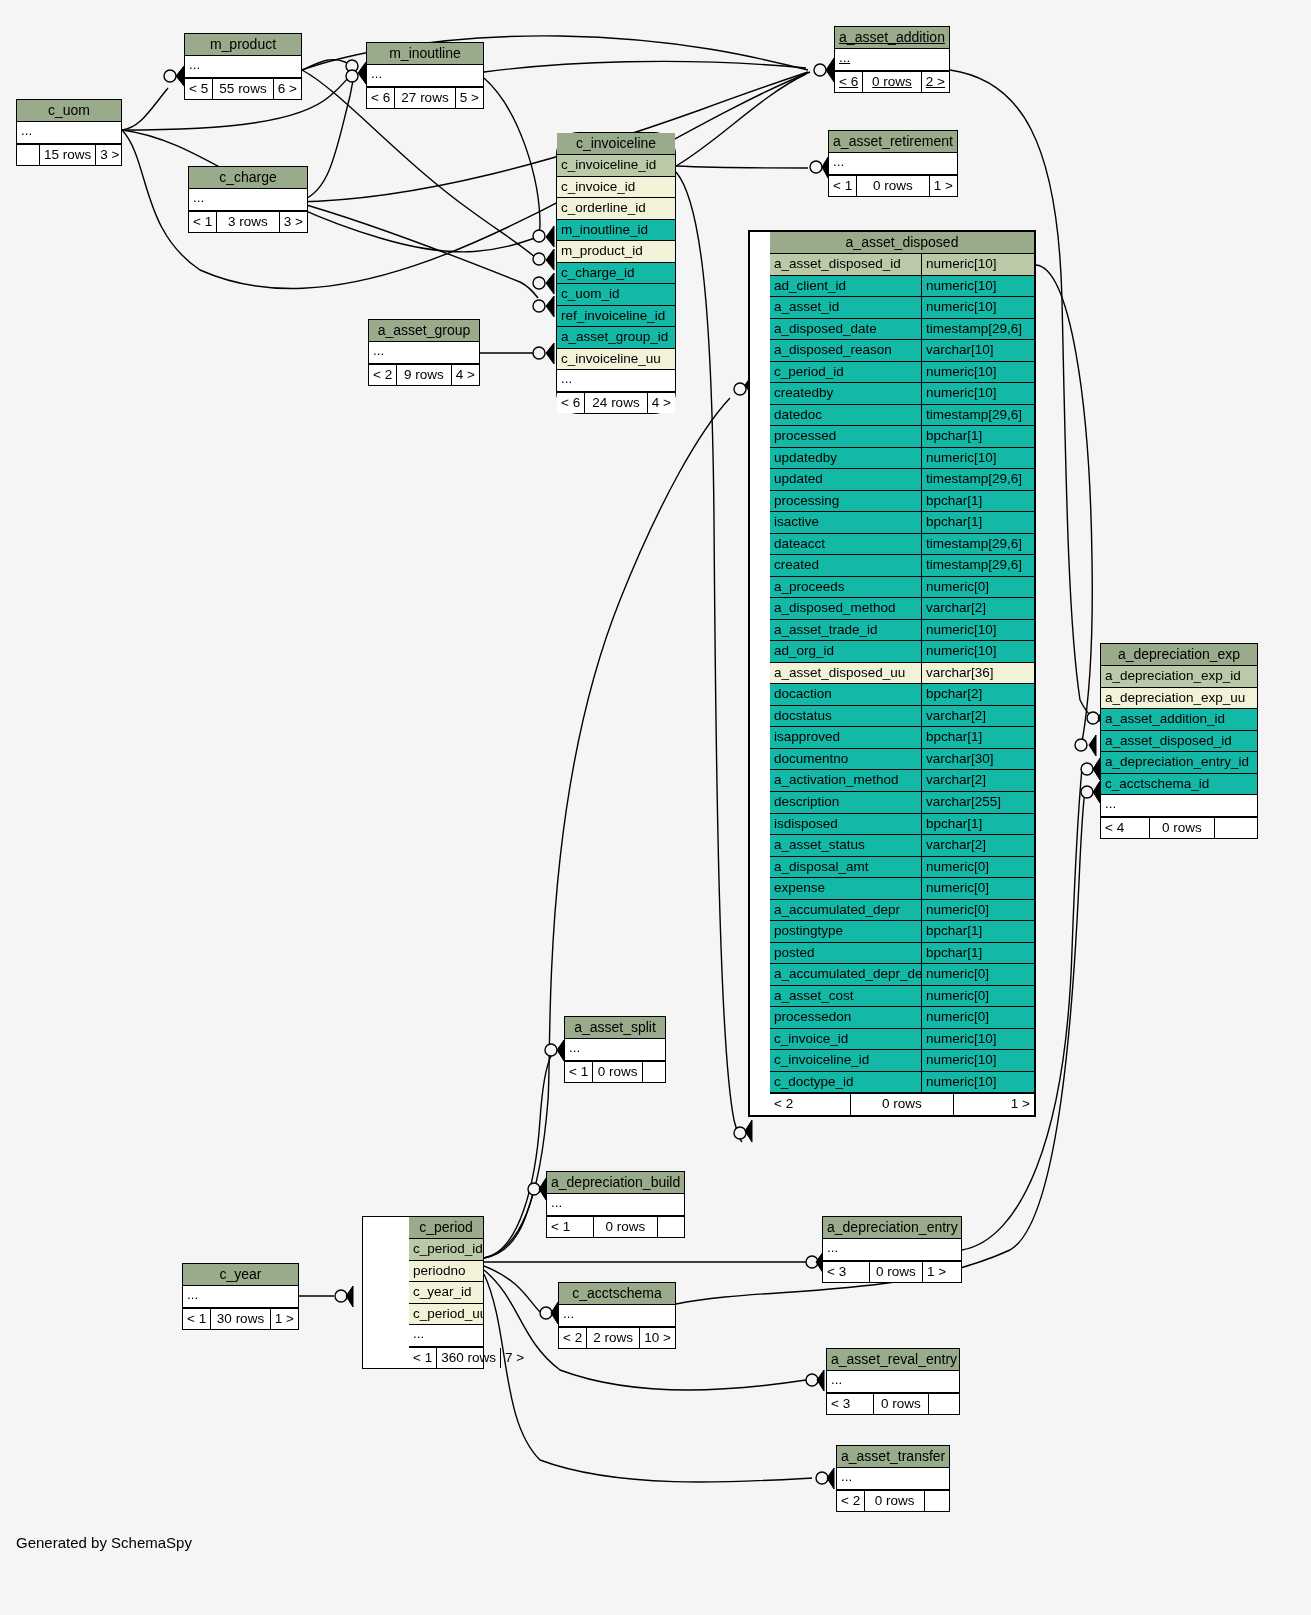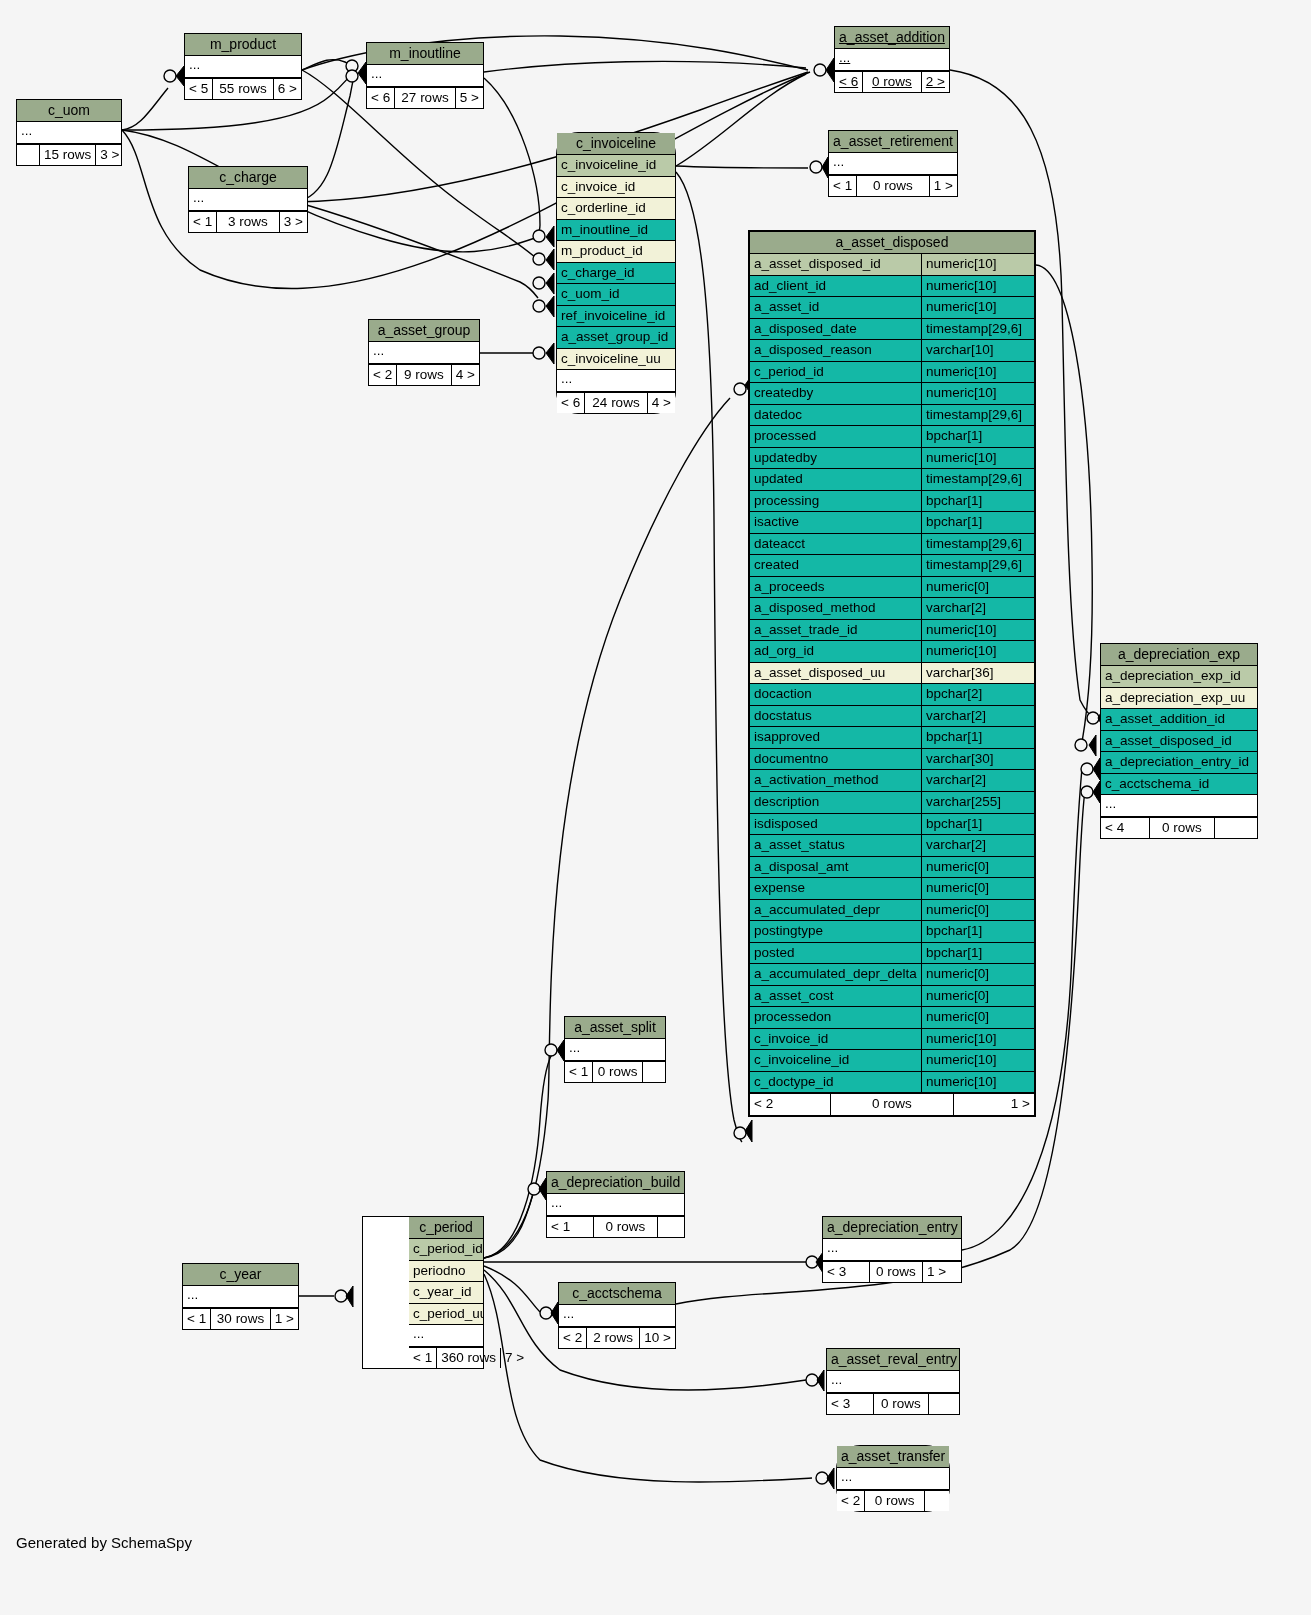--- a/index.html
+++ b/index.html
@@ -47,20 +47,21 @@
     position: absolute;
     border: 1px solid #000;
     background: #ffffff;
     box-sizing: border-box;
     font-size: 13.5px;
     color: #000;
     z-index: 5;
   }
   .tbl.thick {
     border: 2px solid #000;
+    padding-left: 20px;
   }
   .tbl .title {
     background: #9aab8c;
     text-align: center;
     font-size: 14px;
     padding: 2px 4px 3px 4px;
     border-bottom: 1px solid #000;
     line-height: 1.15;
     white-space: nowrap;
   }
@@ -599,21 +600,21 @@
   <div class="tbl" style="left:826px; top:1348px; width:134px;">
     <div class="title">a_asset_reval_entry</div>
     <div class="ellipsis">...</div>
     <div class="footer">
       <div class="f-left" style="width:38px">&lt; 3</div>
       <div class="f-mid">0 rows</div>
       <div class="f-right" style="width:22px"></div>
     </div>
   </div>
 
-  <div class="tbl" style="left:836px; top:1445px; width:114px;border-radius:24px;">
+  <div class="tbl" style="left:836px; top:1445px; width:114px;">
     <div class="title">a_asset_transfer</div>
     <div class="ellipsis">...</div>
     <div class="footer">
       <div class="f-left">&lt; 2</div>
       <div class="f-mid">0 rows</div>
       <div class="f-right" style="width:16px"></div>
     </div>
   </div>
 
   <div class="credit">Generated by SchemaSpy</div>

